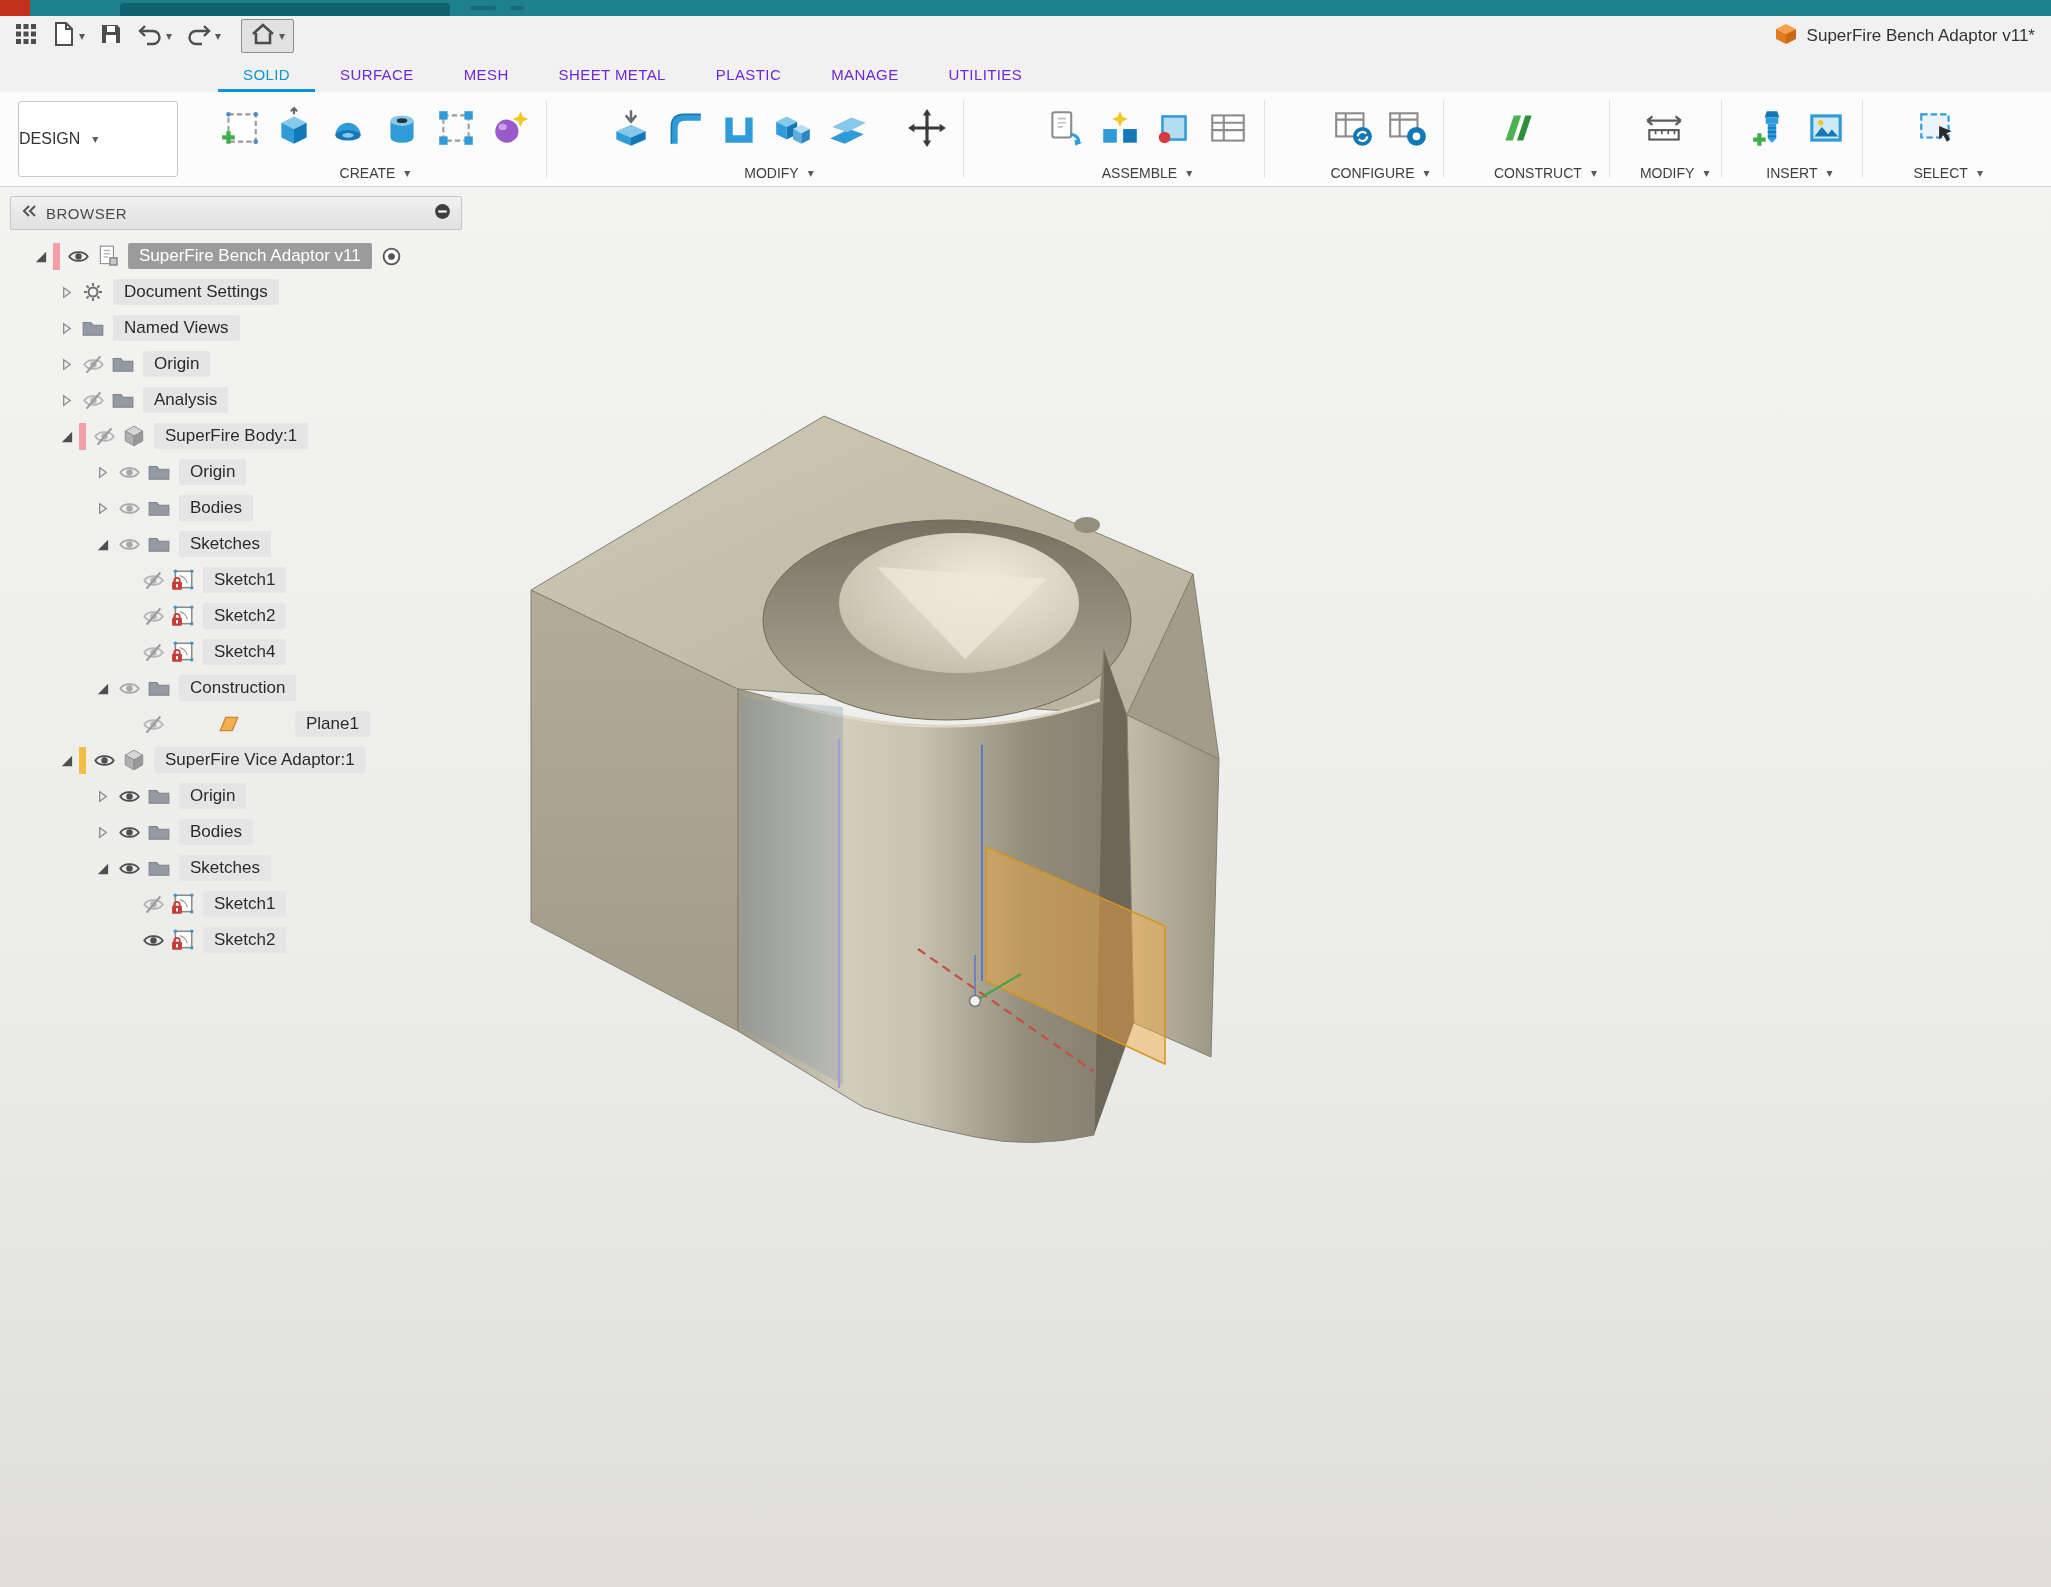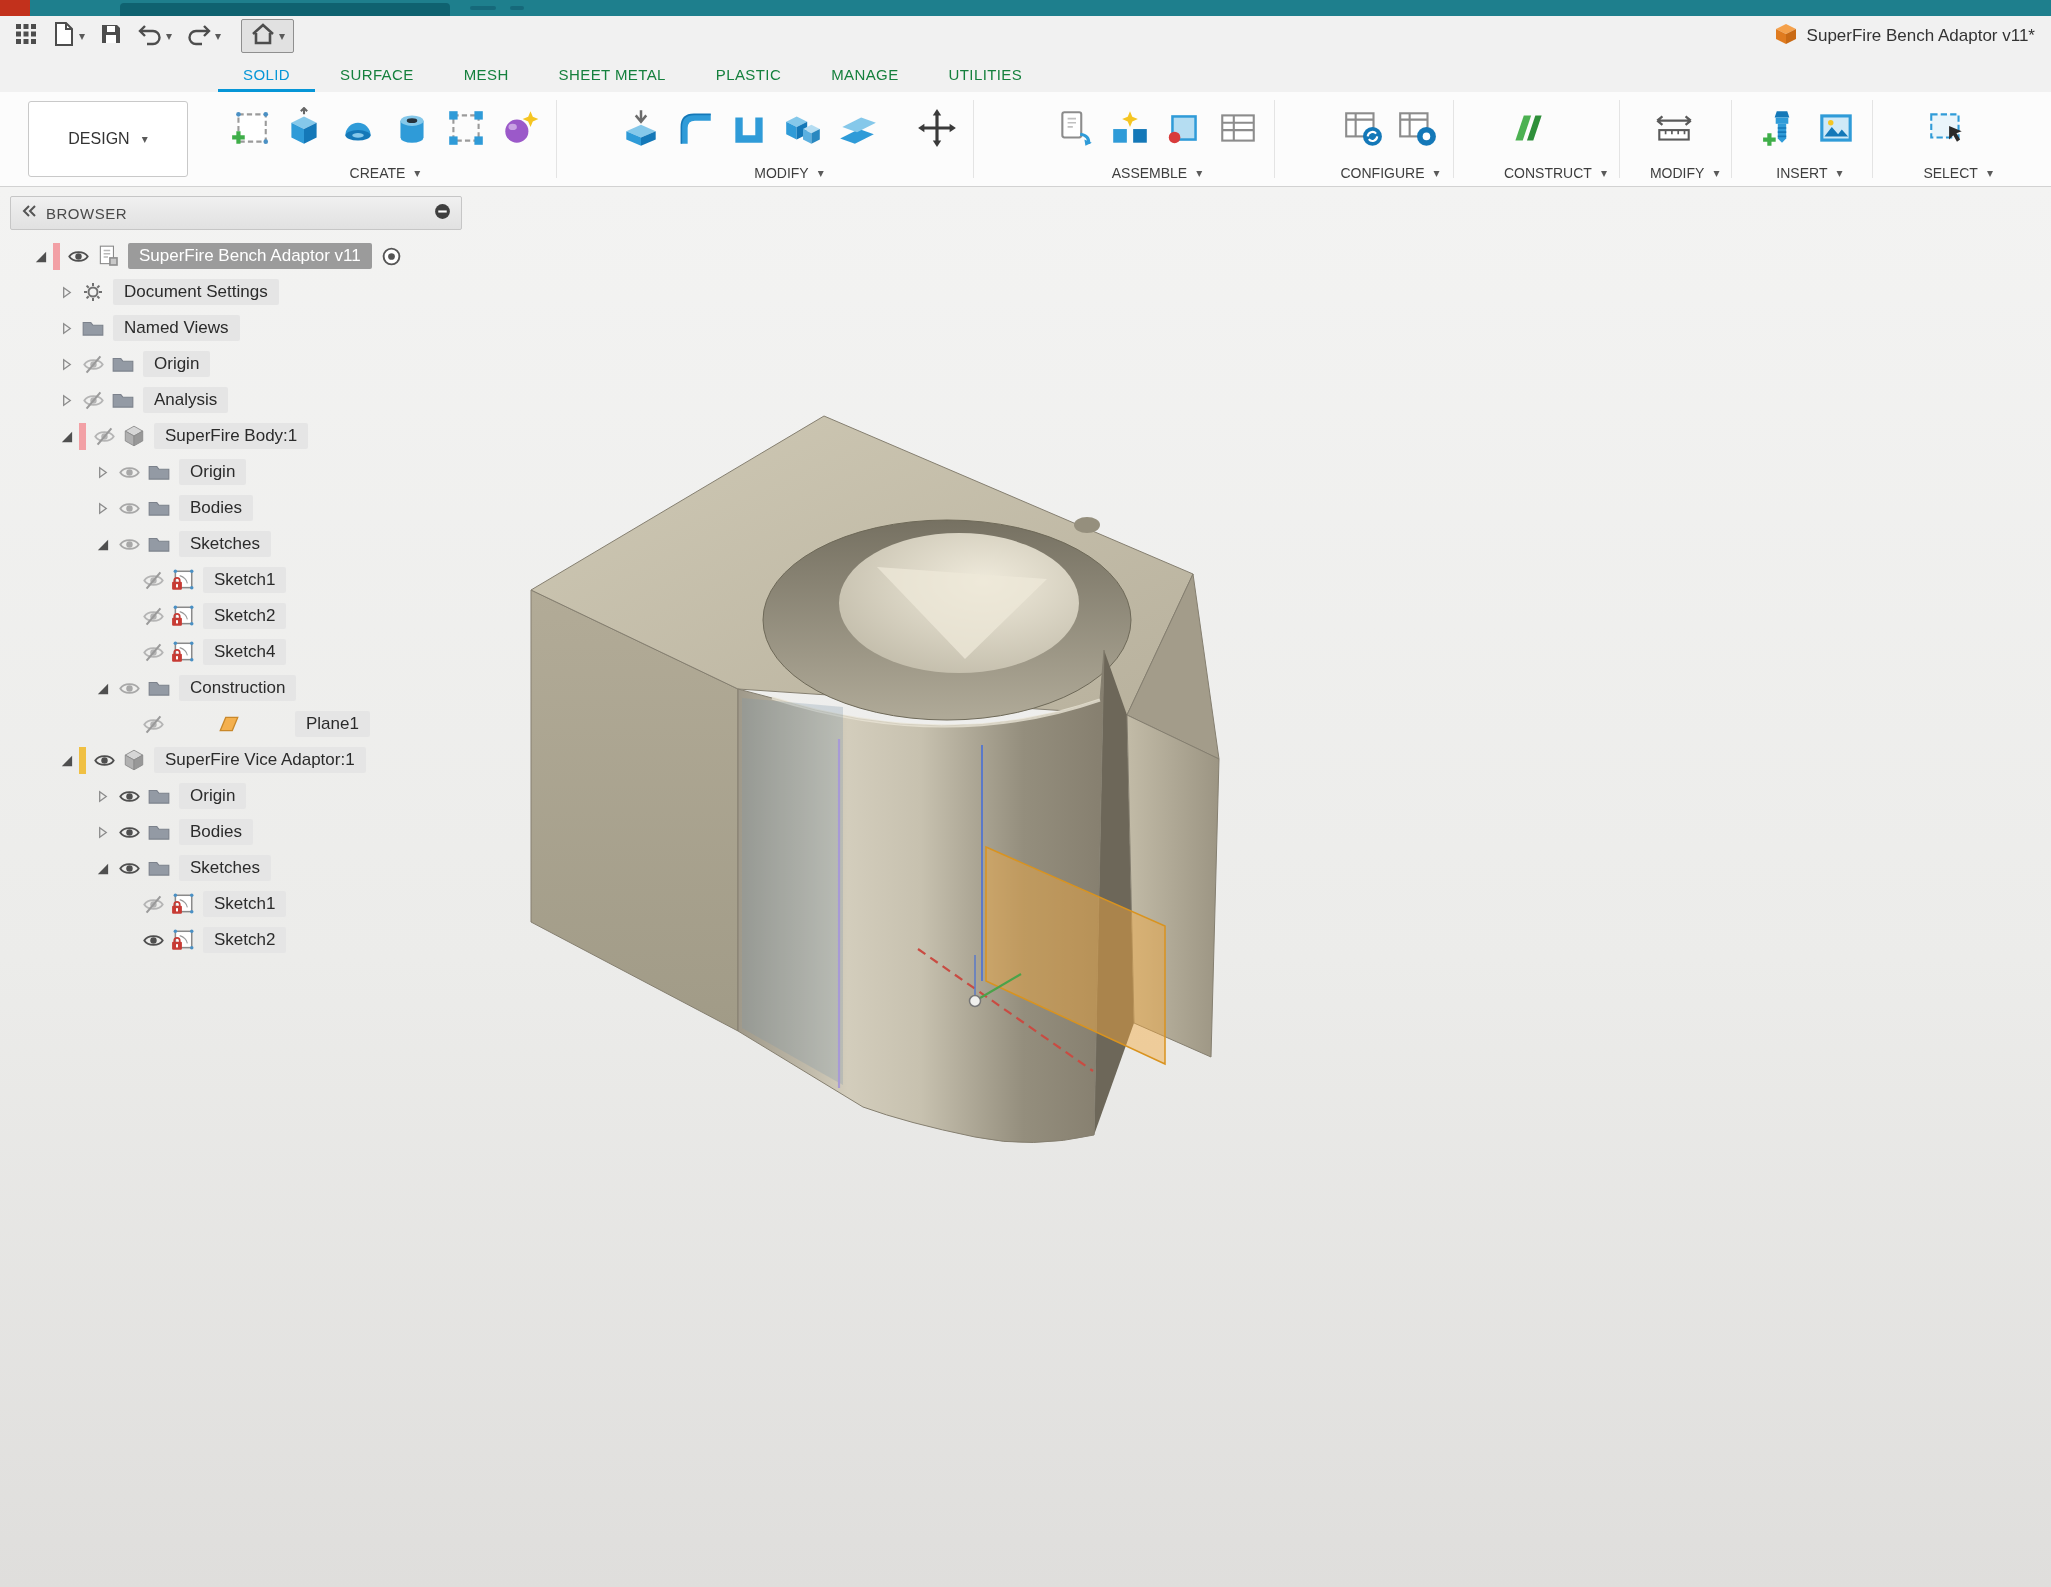--- a/index.html
+++ b/index.html
@@ -15,26 +15,26 @@
   .tb-dot{position:absolute;top:6px;width:26px;height:4px;background:#16697a;border-radius:2px;}
   
   .qat{position:absolute;top:16px;left:0;right:0;height:40px;background:#f1f1f1;display:flex;align-items:center;padding-left:8px;}
   .qat-btn{height:34px;display:flex;align-items:center;padding:0 6px;margin-right:2px;border-radius:2px;}
   .home-btn{border:1px solid #8f8f8f;background:#e1e1e1;margin-left:12px;padding:0 8px;height:32px;}
   .caret{font-size:12px;color:#5a5a5a;margin-left:3px;line-height:1;}
   .qat-right{position:absolute;right:16px;top:16px;height:40px;display:flex;align-items:center;gap:9px;}
   .doc-title{font-size:17px;color:#333;}
   
   .tabs{position:absolute;top:56px;left:0;right:0;height:36px;background:#f1f1f1;display:flex;align-items:stretch;padding-left:218px;}
-  .tab{display:flex;align-items:center;padding:0 25px;font-size:15px;color:#15803d;letter-spacing:.4px;}
+  .tab{display:flex;align-items:center;padding:0 25px;font-size:15px;color:#6d28d9;letter-spacing:.4px;}
   .tab.active{color:#0696d7;box-shadow:inset 0 -3px 0 #0696d7;}
   
   .ribbon{position:absolute;top:92px;left:0;right:0;height:94px;background:#fcfcfc;border-bottom:1px solid #d2d2d2;display:flex;align-items:center;}
-  .design-btn{margin-left:28px;width:158px;height:74px;border:1px solid #c9c9c9;border-radius:3px;background:#fff;
-    display:flex;align-items:center;justify-content:center;gap:9px;font-size:16px;color:#333;flex:0 0 auto;}
+  .design-btn{margin-left:18px;width:158px;height:74px;border:1px solid #c9c9c9;border-radius:3px;background:#fff;
+    display:flex;align-items:center;gap:9px;font-size:16px;color:#333;flex:0 0 auto;}
   #groups-host{display:flex;align-items:stretch;align-self:stretch;}
   .rgroup{display:flex;flex-direction:column;justify-content:space-between;padding:7px 10px 3px;}
   .rgroup-icons{display:flex;align-items:center;gap:6px;flex:1;}
   .ricon{width:48px;height:48px;display:flex;align-items:center;justify-content:center;border-radius:3px;}
   .ricon svg{width:42px;height:42px;}
   .rgroup-label{display:flex;align-items:center;justify-content:center;gap:6px;font-size:14px;color:#3e3e3e;padding:4px 0 2px;white-space:nowrap;}
   .rsep{width:1px;background:#e4e4e4;margin:8px 2px;}
   
   .canvas{position:absolute;top:187px;left:0;right:0;bottom:0;
     background:linear-gradient(180deg,#f3f3f2 0%,#ececea 55%,#dfdedc 100%);}

